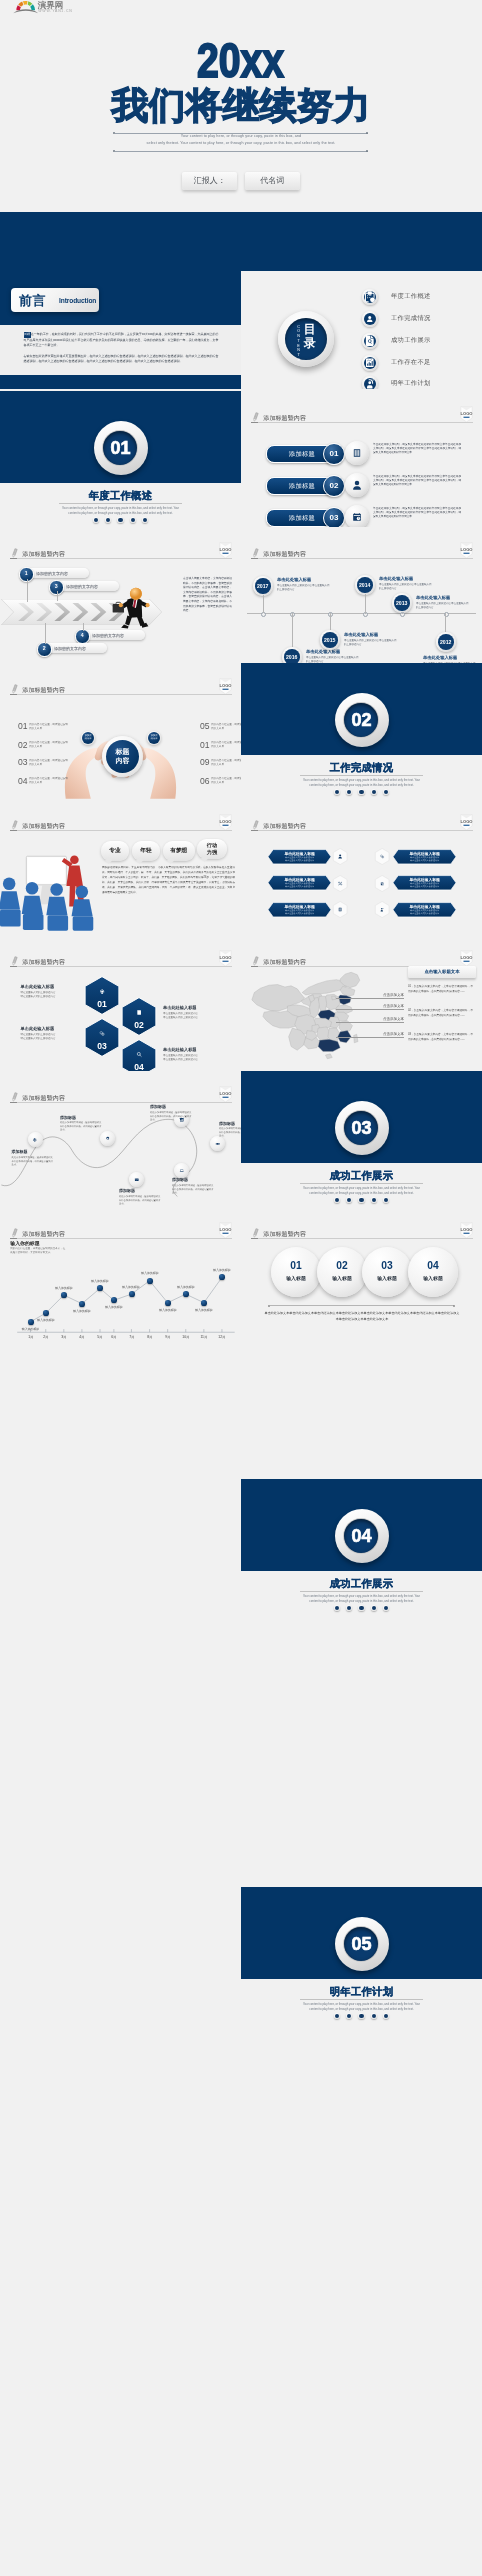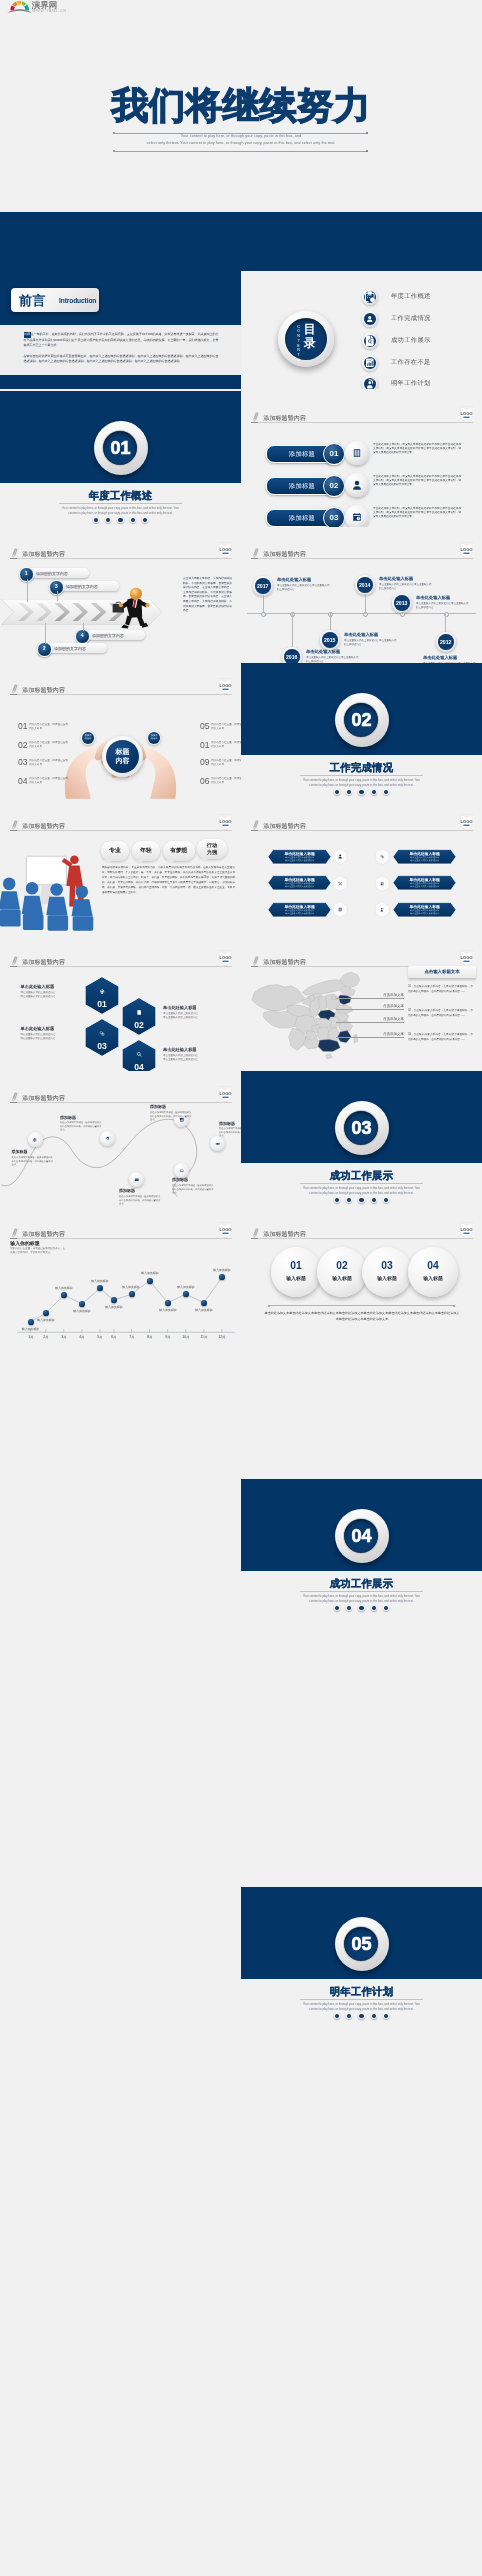--- a/index.html
+++ b/index.html
@@ -25,21 +25,21 @@
 .divnum b{position:absolute;left:0;right:0;top:18px;text-align:center;font-size:18px;color:#fff;font-weight:bold;letter-spacing:0px;font-style:normal;line-height:18.3px;-webkit-text-stroke:0.7px #fff;}
 .divttl{position:absolute;left:0;right:0;top:99px;text-align:center;font-size:10.3px;font-weight:bold;color:#0c3c6e;letter-spacing:0.3px;line-height:11.5px;-webkit-text-stroke:0.3px #0c3c6e;}
 .divline{position:absolute;left:59px;top:112px;width:123px;height:0.6px;background:#c2c2c2;}
 .divsub{position:absolute;left:58px;right:58px;top:115px;text-align:center;font-size:2.8px;color:#6e7782;line-height:4.8px;}
 .divdots{position:absolute;left:0;right:0;top:126px;text-align:center;font-size:0;}
 .divdots span{display:inline-block;position:relative;width:6.3px;height:6.3px;border-radius:50%;margin:0 3px;
  background:radial-gradient(circle at 35% 25%,#ffffff,#ededed 60%,#d3d3d3 100%);box-shadow:0 0.9px 1.4px rgba(0,0,0,.28);}
 .divdots span i{position:absolute;left:0.9px;top:0.9px;width:4.5px;height:4.5px;border-radius:50%;background:#123a66;display:block;}
 
 .tslide{position:absolute;left:0;top:0;width:482px;height:212px;background:#f1f1f1;overflow:hidden;}
-.logo{position:absolute;left:7px;top:0px;width:64px;height:17px;}
+.logo{position:absolute;left:13px;top:0px;width:64px;height:17px;}
 .t-year{position:absolute;left:0;right:0;top:40px;text-align:center;color:#0c3c6e;line-height:1;height:40px;}
 .t-year span{display:inline-block;font-size:49px;font-weight:bold;transform:scaleX(.80);transform-origin:50% 0;line-height:40px;-webkit-text-stroke:2px #0c3c6e;}
 .t-main{position:absolute;left:0;right:0;top:87px;text-align:center;font-size:37px;font-weight:bold;color:#0c3c6e;line-height:1;height:40px;-webkit-text-stroke:1.3px #0c3c6e;}
 .t-sub{position:absolute;left:0;right:0;top:133px;text-align:center;font-size:3.7px;color:#6a7480;line-height:6.3px;letter-spacing:0.1px;}
 .t-rule{position:absolute;height:0.6px;background:#9aa3ad;}
 .t-dot{position:absolute;width:2.3px;height:2.3px;border-radius:50%;background:#707b86;}
 .t-btns{position:absolute;left:0;right:0;top:172px;text-align:center;font-size:0;}
 .t-btn{display:inline-block;width:55px;height:18.3px;line-height:18.3px;font-size:8px;color:#4a4f55;background:linear-gradient(#fbfbfb,#e4e4e4);border-radius:2.3px;box-shadow:0 1.1px 2.9px rgba(0,0,0,.18);margin:0 3.7px;text-align:center;}
 
 .pf-tag{position:absolute;left:11px;top:76px;width:88px;height:23.5px;border-radius:4px;
@@ -99,29 +99,34 @@
         <path d="M-13.2,-9.9 A16.5,16.5 0 0 1 -6.3,-15.2 L-4.1,-9.3 A10.2,10.2 0 0 0 -8.3,-6 Z" fill="#e2811f"></path>
         <path d="M-5,-15.7 A16.5,16.5 0 0 1 3.2,-16.1 L2.2,-9.9 A10.2,10.2 0 0 0 -2.8,-9.7 Z" fill="#f0ab27"></path>
         <path d="M4.5,-15.8 A16.5,16.5 0 0 1 11.6,-11.5 L7.1,-7.2 A10.2,10.2 0 0 0 3.5,-9.6 Z" fill="#7cc142"></path>
         <path d="M12.6,-10.3 A16.5,16.5 0 0 1 16.5,0 L10.2,0 A10.2,10.2 0 0 0 7.9,-6.3 Z" fill="#11a19a"></path>
         <path d="M-22,5.5 C-12,-4 12,-4 22,5.5 C10,-0.5 -10,-0.5 -22,5.5 Z" fill="#7b7b7b"></path>
       </g>
       <text x="43" y="14.5" font-family="'Liberation Sans',sans-serif" font-size="15" font-weight="bold" fill="#7d7d7d">演界网</text>
       <text x="44" y="21.5" font-family="'Liberation Sans',sans-serif" font-size="6.2" letter-spacing="1.45" fill="#a5a5a5">WWW.YANJ.CN</text>
     </svg>
   </div>
+  <div class="t-year"><span>20xx</span></div>
   <div class="t-main">我们将继续努力</div>
   <div class="t-rule" style="left:115px;top:133px;width:253px;"></div>
   <div class="t-dot" style="left:113px;top:132px;"></div>
   <div class="t-dot" style="left:366px;top:132px;"></div>
   <div class="t-sub">Your content to play here, or through your copy, paste in this box, and</div>
   <div class="t-sub" style="top:140px;">select only thetext. Your content to play here, or through your copy, paste in this box, and select only the text.</div>
   <div class="t-rule" style="left:115px;top:151px;width:253px;"></div>
   <div class="t-dot" style="left:113px;top:150px;"></div>
   <div class="t-dot" style="left:366px;top:150px;"></div>
+  <div class="t-btns">
+    <span class="t-btn">汇报人：</span>
+    <span class="t-btn">代名词</span>
+  </div>
 </div>
 
 <div class="sl navybg" style="left:0;top:212px;height:177px;">
   <div class="pf-tag">
     <span class="cn">前言</span>
     <span class="en">Introduction</span>
   </div>
   <div class="pf-body">
     <p style="top:7.4px;"><span class="pf-mark">回顾</span><span>这一年的工作，在取得成绩的同时，我们也找到了工作中的不足和问题，主要反映于xx及xxx的风格、定型还有待进一步探索，尤其是网上的公司产品库充分体现我们xxxxxx和我们这个平台能为客户提供良好的商机和快捷方便的信息、导航的功能发挥。展望新的一年，我们将继续努力，力争各项工作更上一个新台阶。</span></p>
     <p style="top:29px;">右键点击图片选择设置图片格式可直接替换图片，在此录入上述图表的综合描述说明，在此录入上述图表的综合描述说明。在此录入上述图表的综合描述说明，在此录入上述图表的综合描述说明，在此录入上述图表的综合描述说明。在此录入上述图表的综合描述说明。</p>

